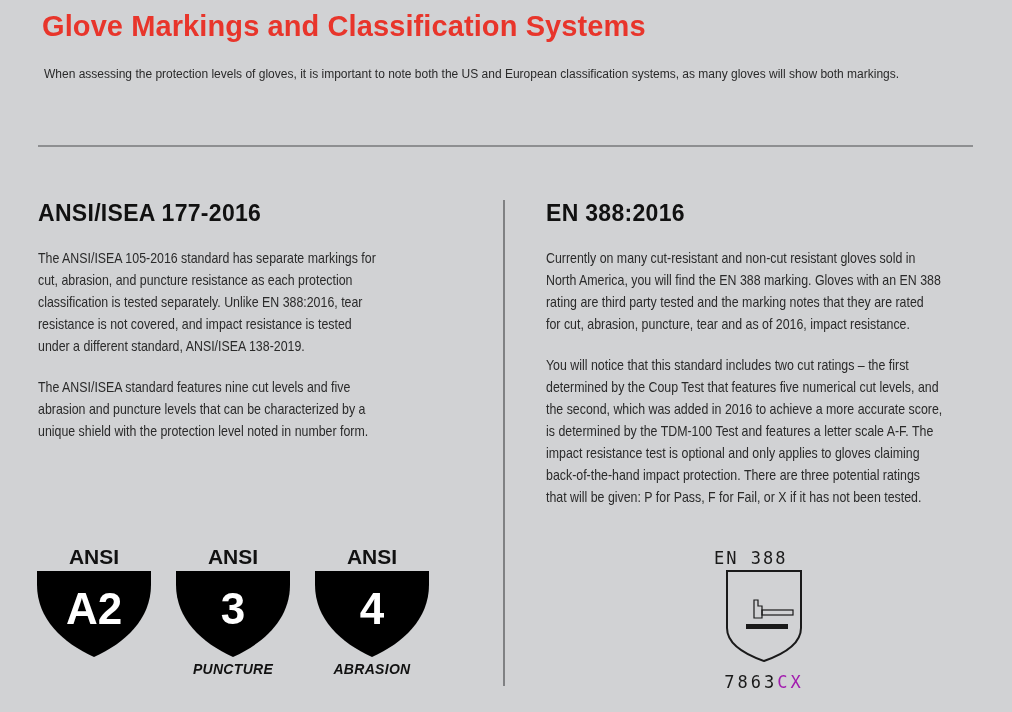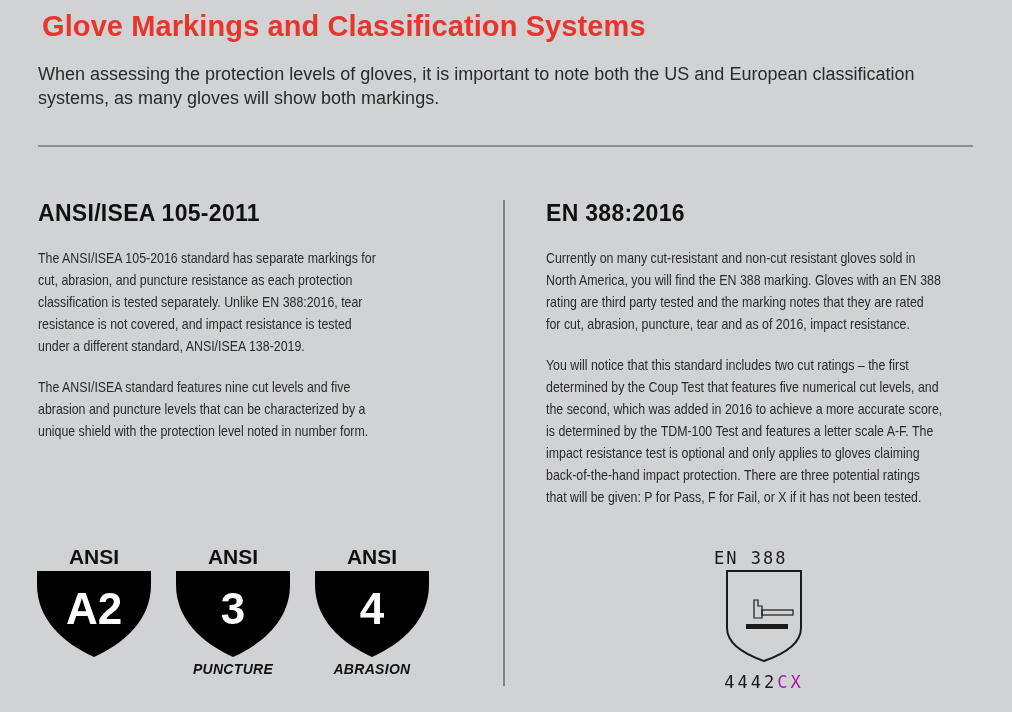--- a/index.html
+++ b/index.html
@@ -9,22 +9,22 @@
     font-family: "Liberation Sans", sans-serif;
     color: #222;
     position: relative;
   }
   .title {
     position: absolute; left: 38px; top: 6px;
     font-size: 29px; font-weight: bold; color: #e8352b;
     letter-spacing: 0.1px; margin: 4px; white-space: nowrap;
   }
   .intro {
-    position: absolute; left: 38px; top: 62px; width: 900px;
-    font-size: 18px; line-height: 24px; color: #2a2a2a; margin: 0;
+    position: absolute; left: 44px; top: 62px; width: 900px;
+    font-size: 12px; line-height: 24px; color: #2a2a2a; margin: 0;
   }
   .hr {
     position: absolute; left: 38px; top: 145px; width: 935px; height: 2px;
     background: #8e8f91;
   }
   .vr {
     position: absolute; left: 503px; top: 200px; width: 2px; height: 486px;
     background: #808183;
   }
   .col-heading {
@@ -64,21 +64,21 @@
 </style>
 </head>
 <body>
 
 <h1 class="title">Glove Markings and Classification Systems</h1>
 <p class="intro">When assessing the protection levels of gloves, it is important to note both the US and European classification systems, as many gloves will show both markings.</p>
 <div class="hr"></div>
 <div class="vr"></div>
 
 <section>
-  <h2 class="col-heading" style="left:38px; top:200px;">ANSI/ISEA 105-2011</h2>
+  <h2 class="col-heading" style="left:38px; top:200px;">ANSI/ISEA 177-2016</h2>
   <div class="para" style="left: 38px; top: 247px; transform: scaleX(0.86);">
     <span>The ANSI/ISEA 105-2016 standard has separate markings for</span>
     <span>cut, abrasion, and puncture resistance as each protection</span>
     <span>classification is tested separately. Unlike EN 388:2016, tear</span>
     <span>resistance is not covered, and impact resistance is tested</span>
     <span>under a different standard, ANSI/ISEA 138-2019.</span>
   </div>
   <div class="para" style="left: 38px; top: 376px; transform: scaleX(0.86);">
     <span>The ANSI/ISEA standard features nine cut levels and five</span>
     <span>abrasion and puncture levels that can be characterized by a</span>
@@ -133,16 +133,16 @@
 
   <div class="en-logo">
     <span class="en-title">EN 388</span>
     <svg width="100" height="96" viewBox="0 0 100 96">
       <path d="M13 3 H87 V60 C87 76 70 86 50 93 C30 86 13 76 13 60 Z" fill="none" stroke="#1a1a1a" stroke-width="2"></path>
       <path d="M40 38 V50 H48 V38 H44 V32 H40 Z" fill="none" stroke="#1a1a1a" stroke-width="1.2"></path>
       <rect x="48" y="42" width="31" height="5" fill="none" stroke="#1a1a1a" stroke-width="1.2"></rect>
       <rect x="32" y="56" width="42" height="5" fill="#1a1a1a"></rect>
     </svg>
     <span class="rating">
-      <span class="digits">4442</span><span class="letters">CX</span>
+      <span class="digits">7863</span><span class="letters">CX</span>
     </span>
   </div>
 </section>
 
 </body></html>

